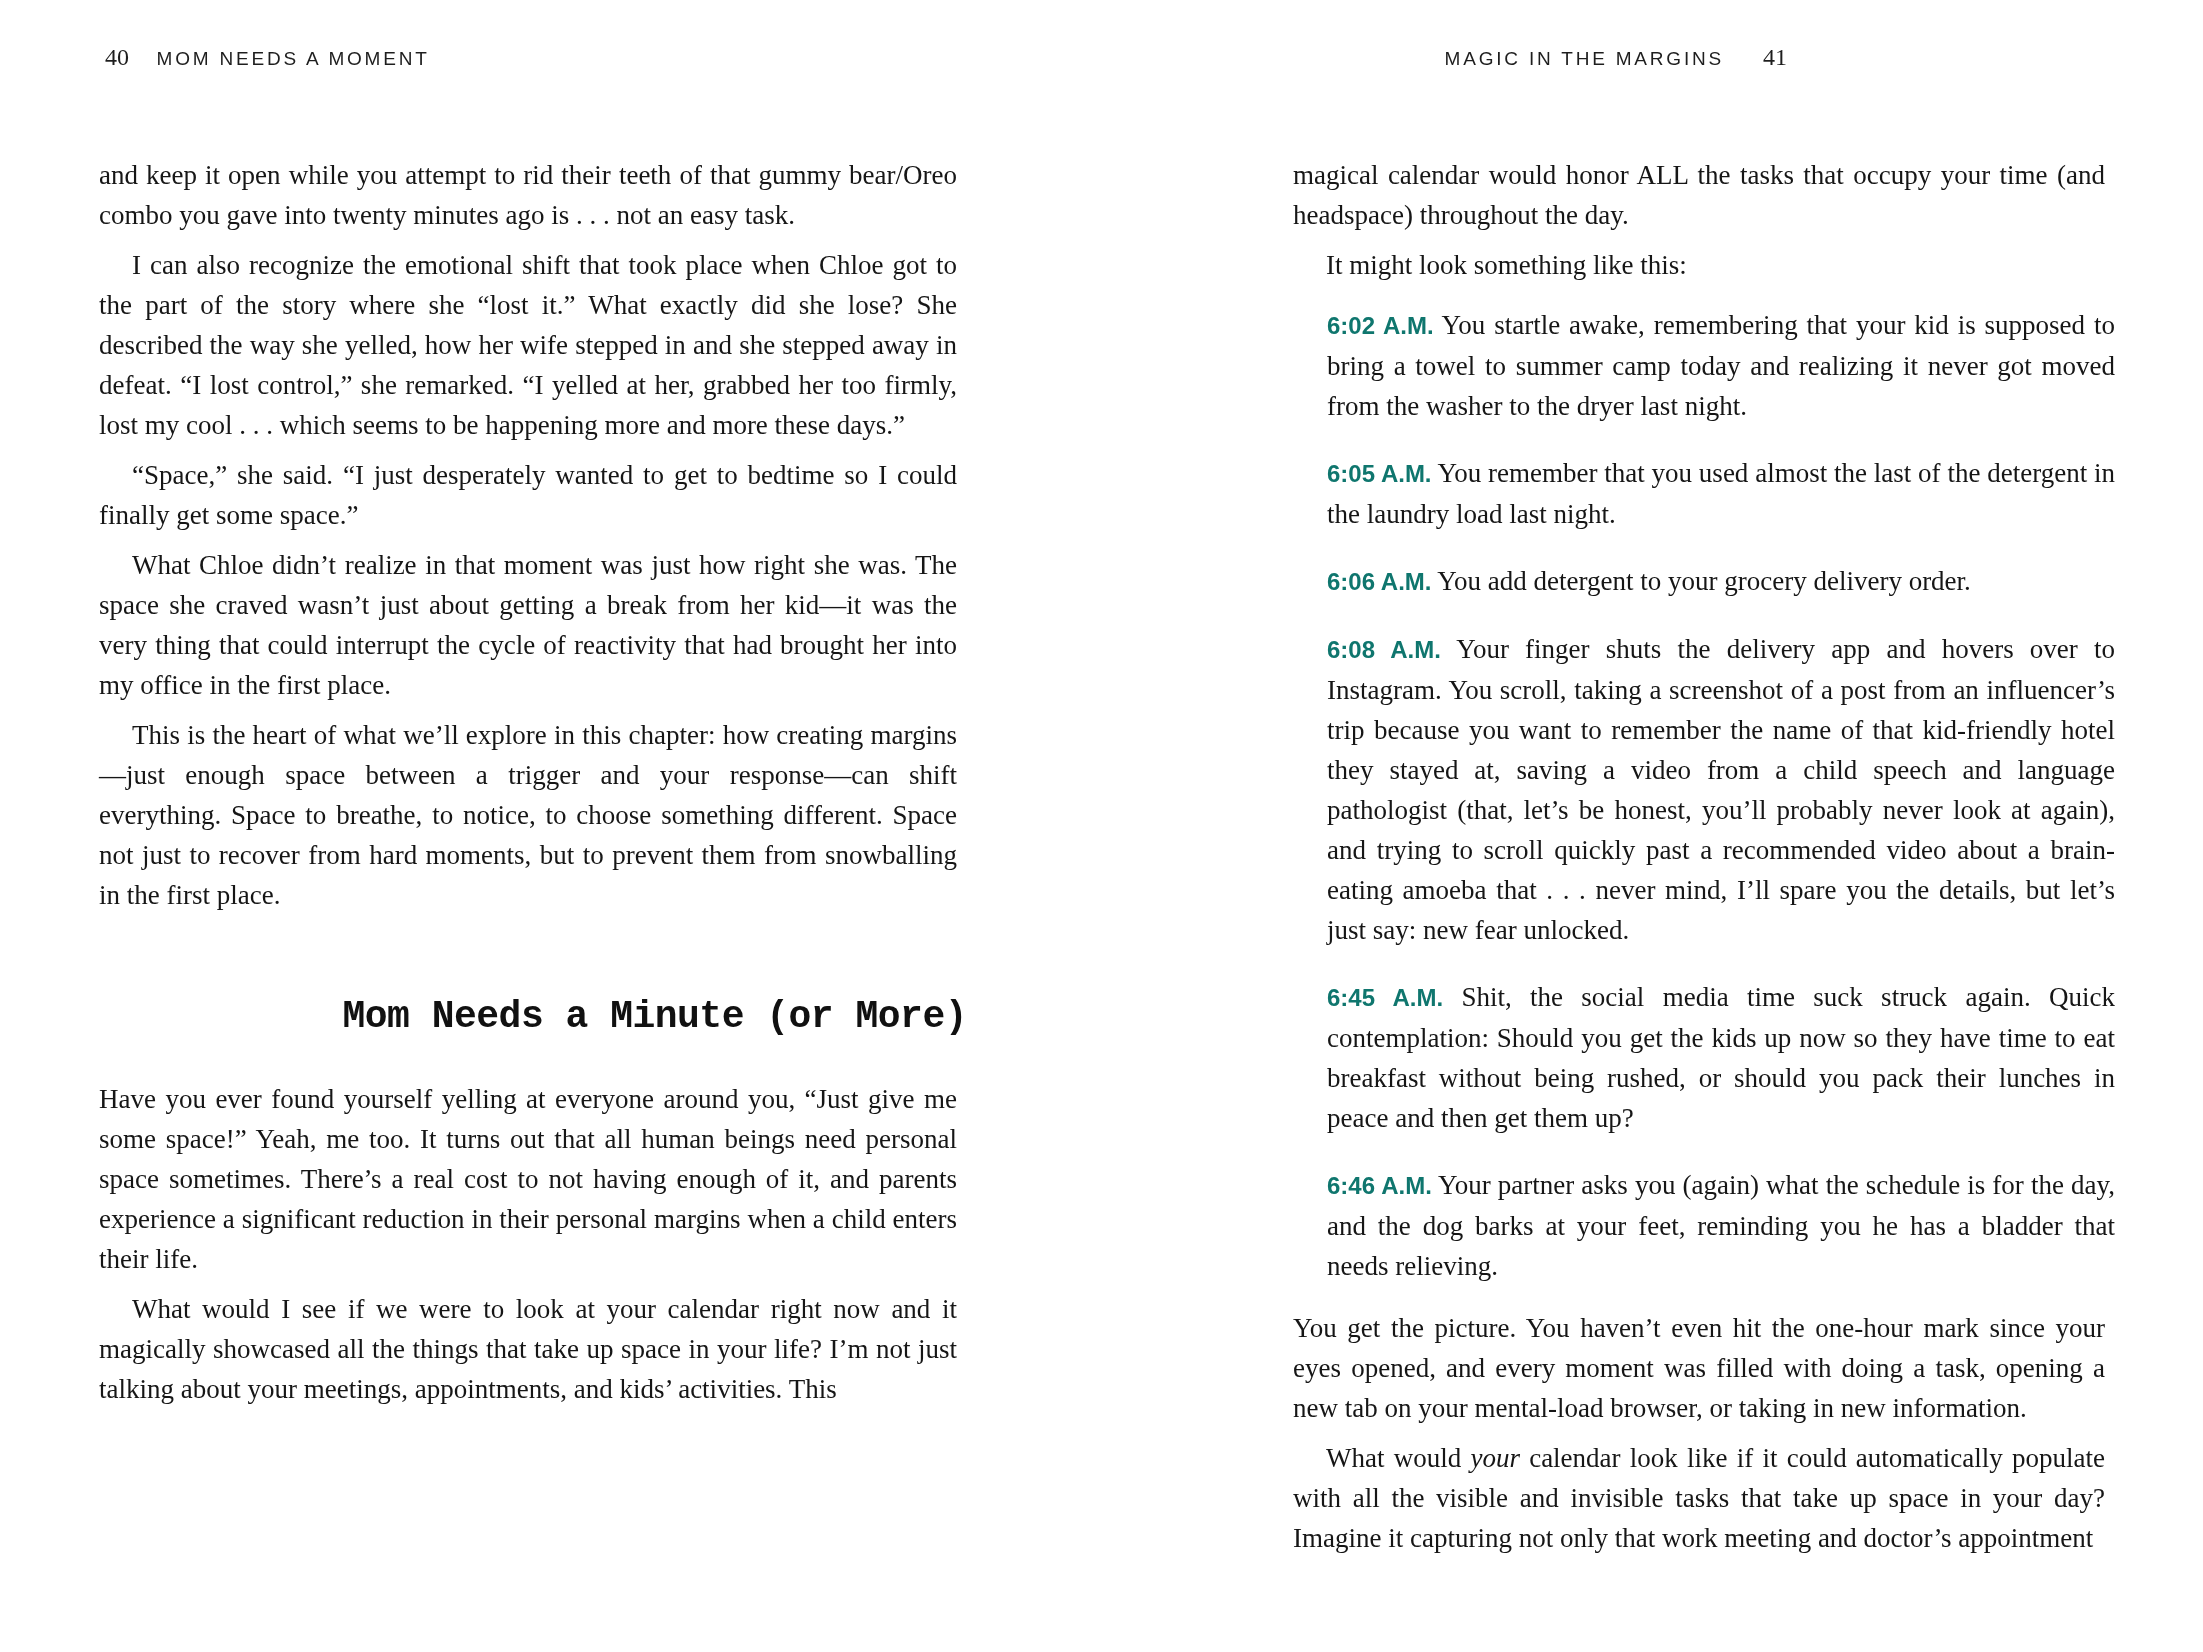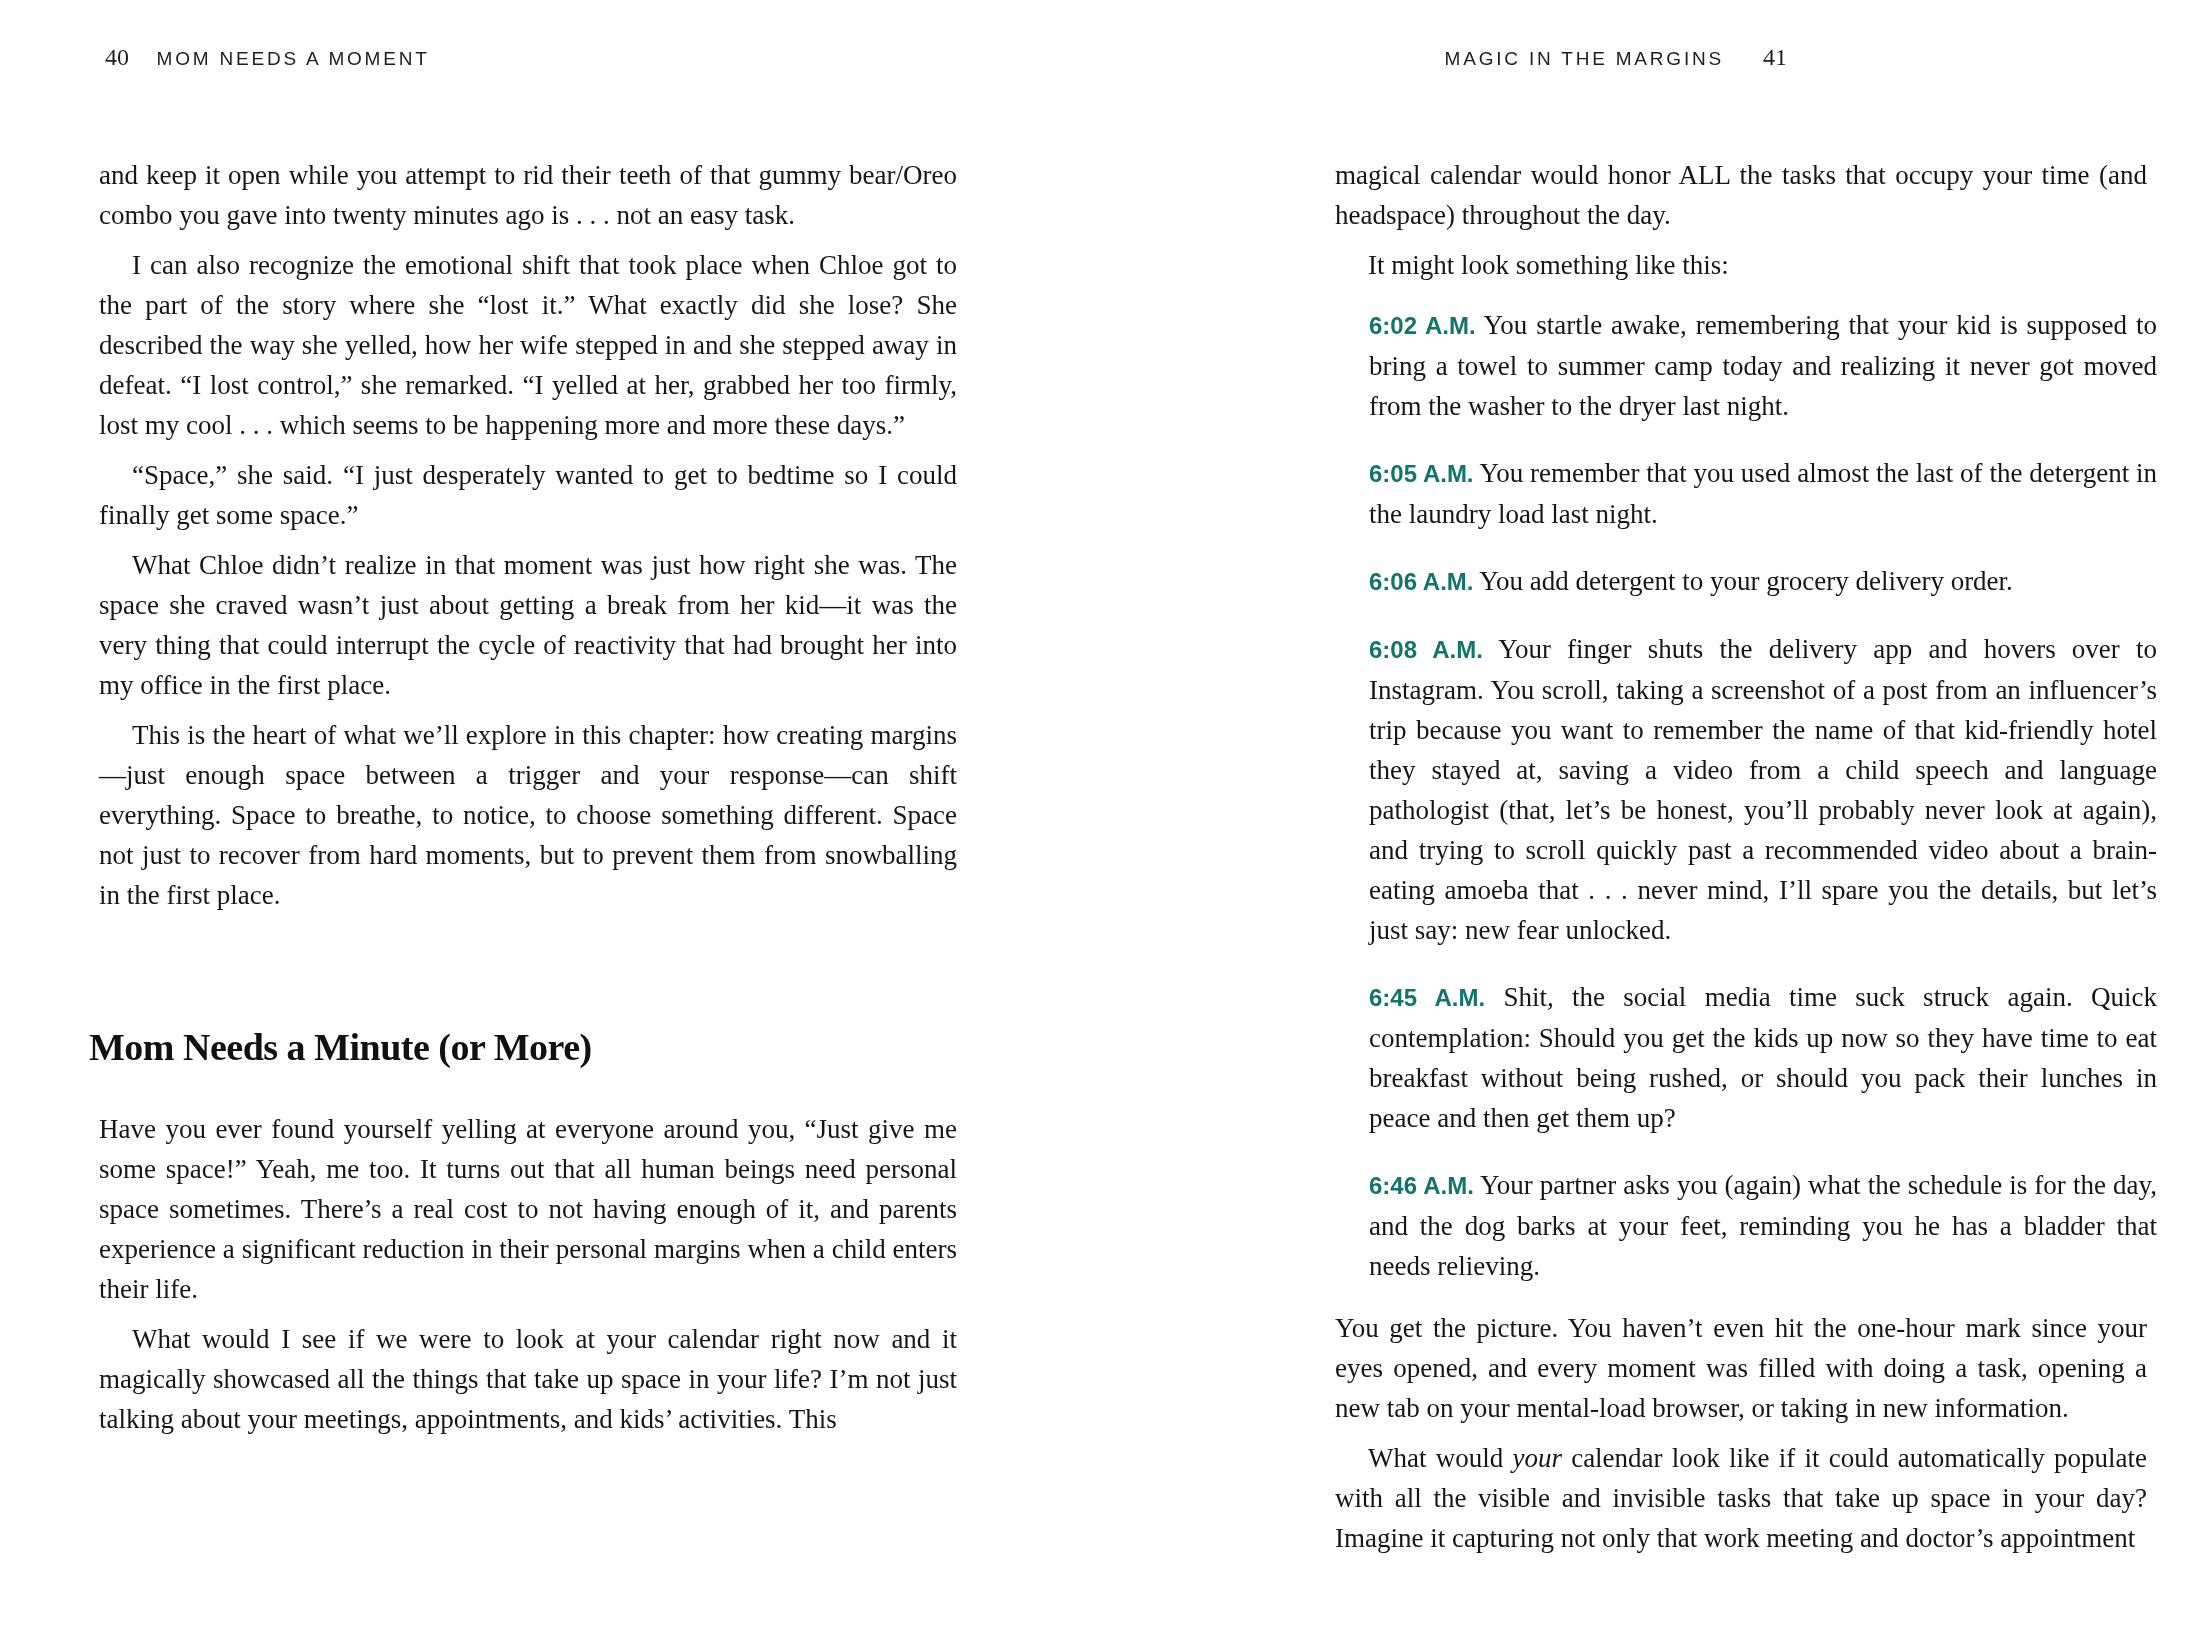--- a/index.html
+++ b/index.html
@@ -52,36 +52,36 @@
 
   .page-col {
     position: absolute;
     top: 145px;
     font-size: 27px;
     line-height: 40px;
     text-align: justify;
     hyphens: none;
   }
   .col-left  { left: 89px;  width: 878px; }
-  .col-right { left: 1325px; width: 832px; }
+  .col-right { left: 1283px; width: 832px; }
 
   .para {
     margin: 10px;
     padding: 0;
   }
   .para.indent { text-indent: 33px; }
 
   .section-heading {
-    font-family: Liberation Serif, serif;
+    font-family: Liberation Mono, monospace;
     font-weight: bold;
     font-size: 38px;
     line-height: 44px;
     letter-spacing: -0.5px;
-    margin: 110px 0 40px 0;
-    text-align: left;
+    margin: 80px 0 40px 0;
+    text-align: right;
     text-indent: 0;
     color: #111111;
   }
 
   .timeline {
     margin: 20px 0 0 44px;
   }
   .timeline .entry {
     margin: 0 0 27px 0;
   }

